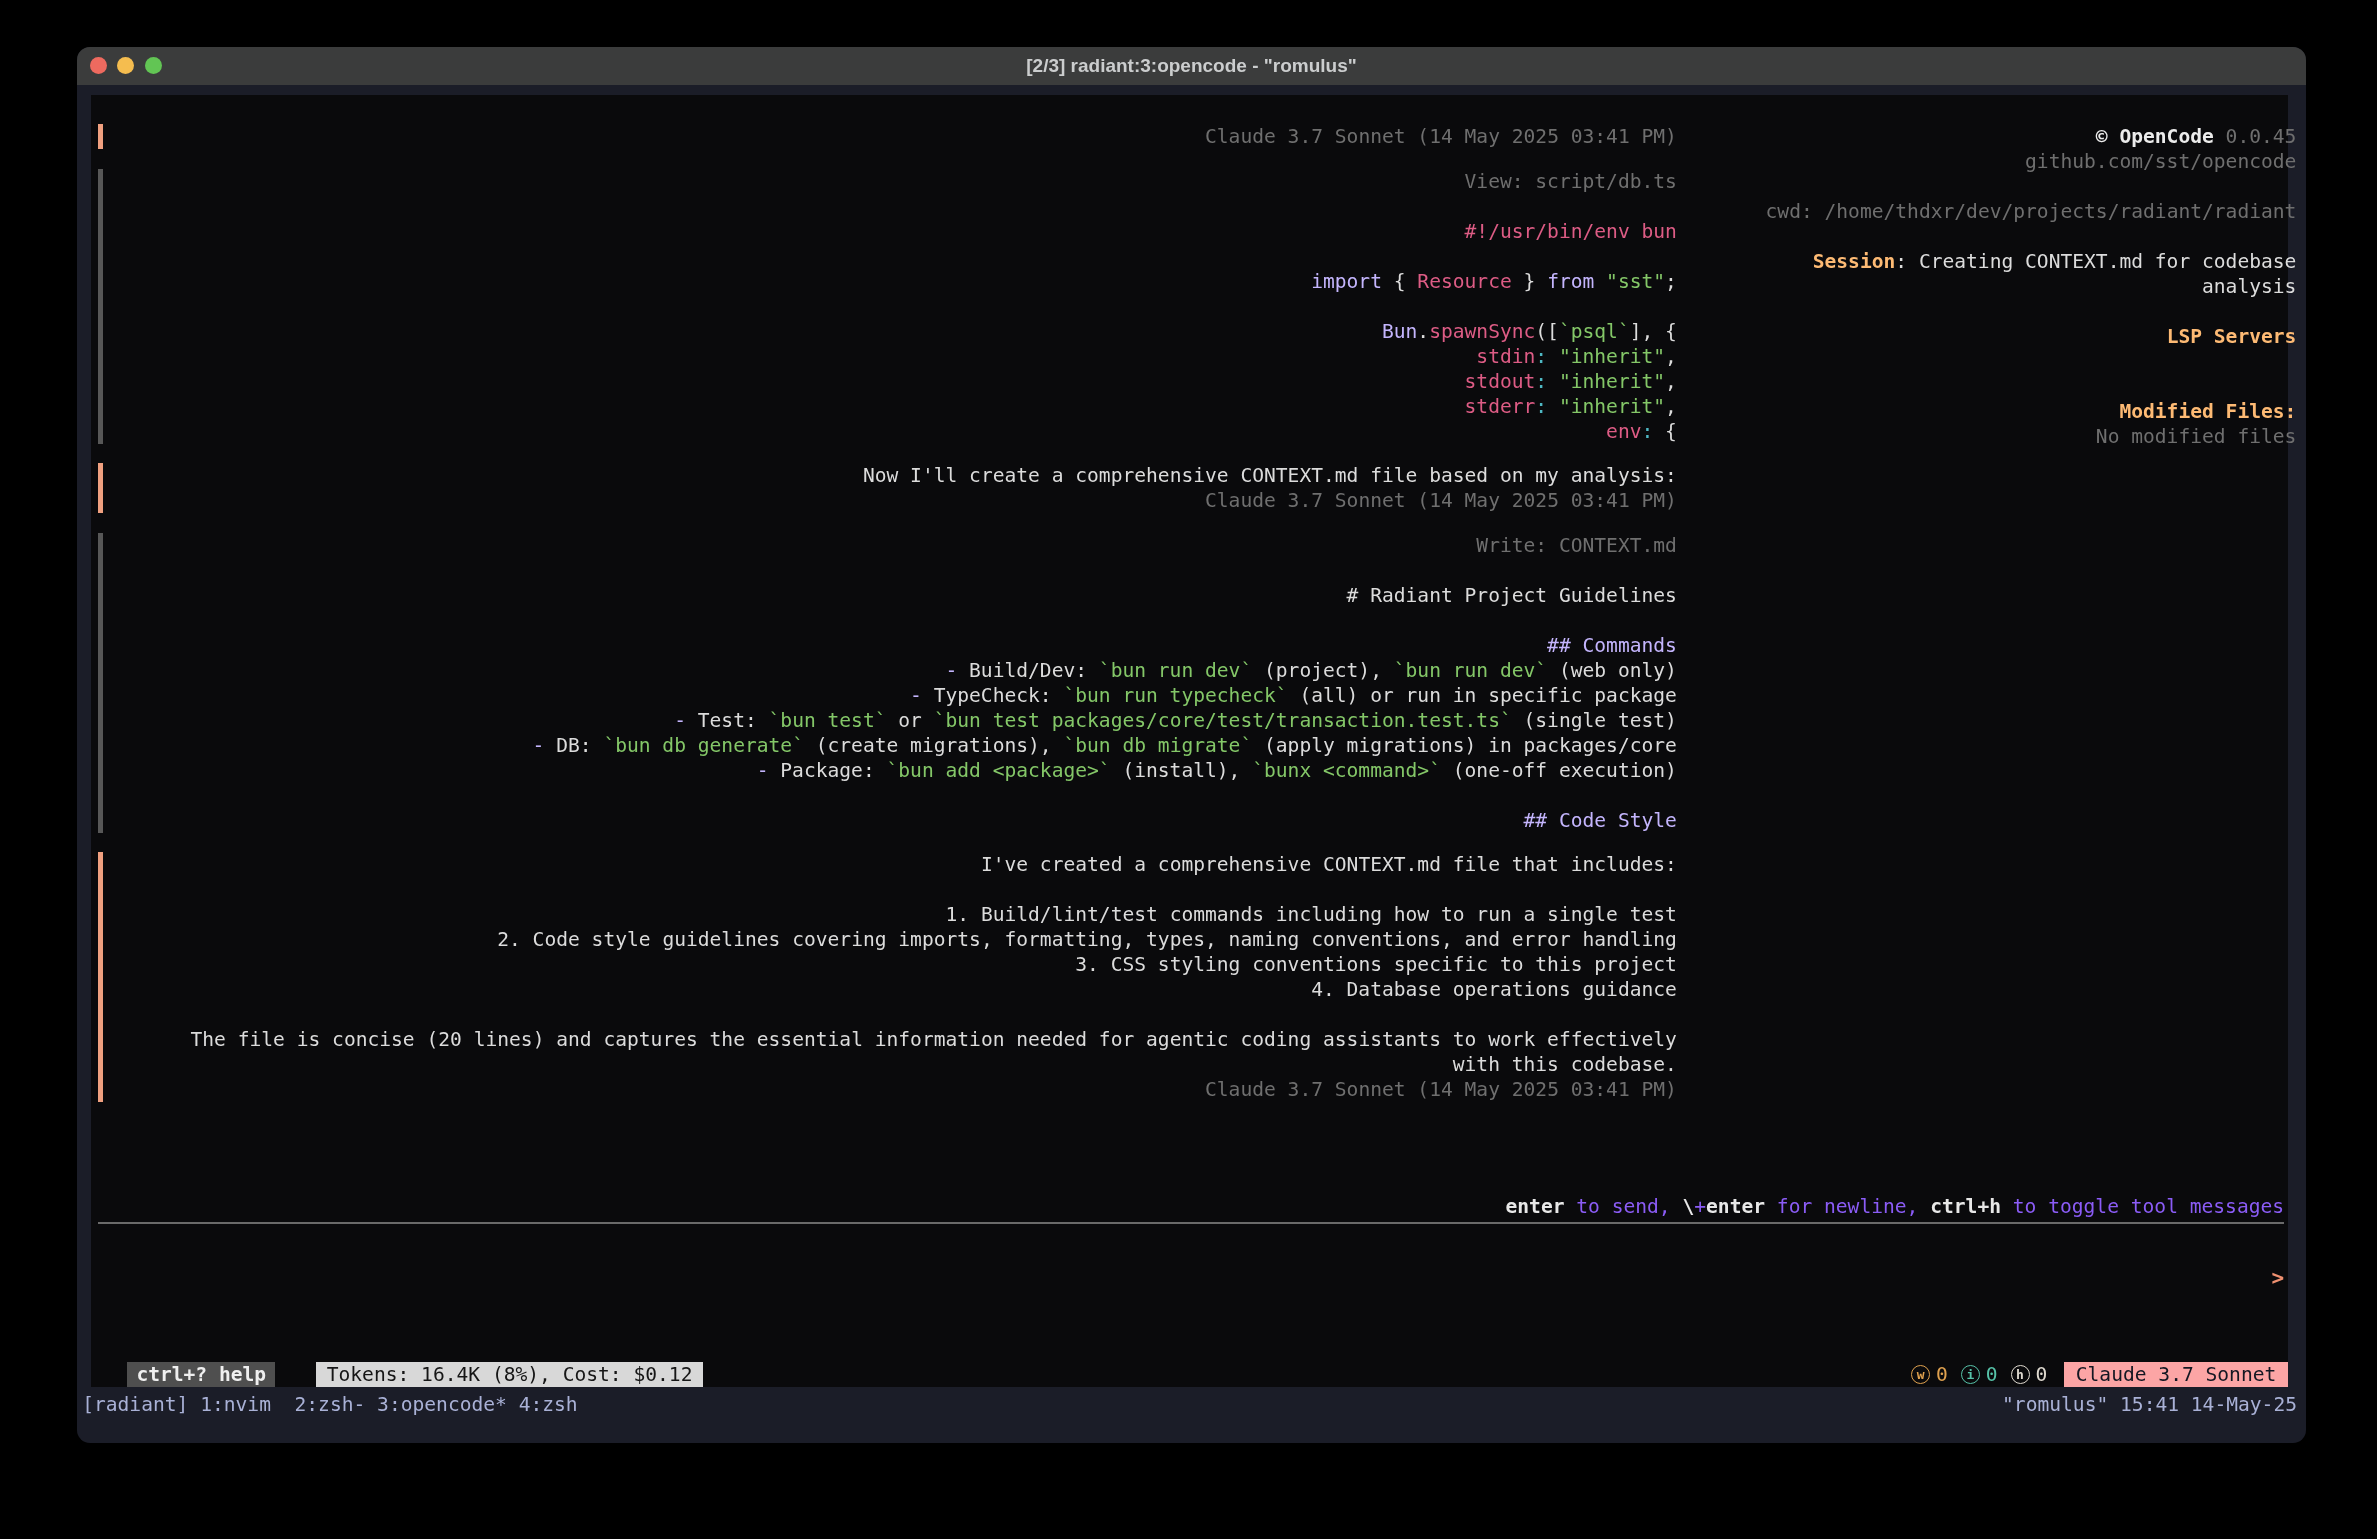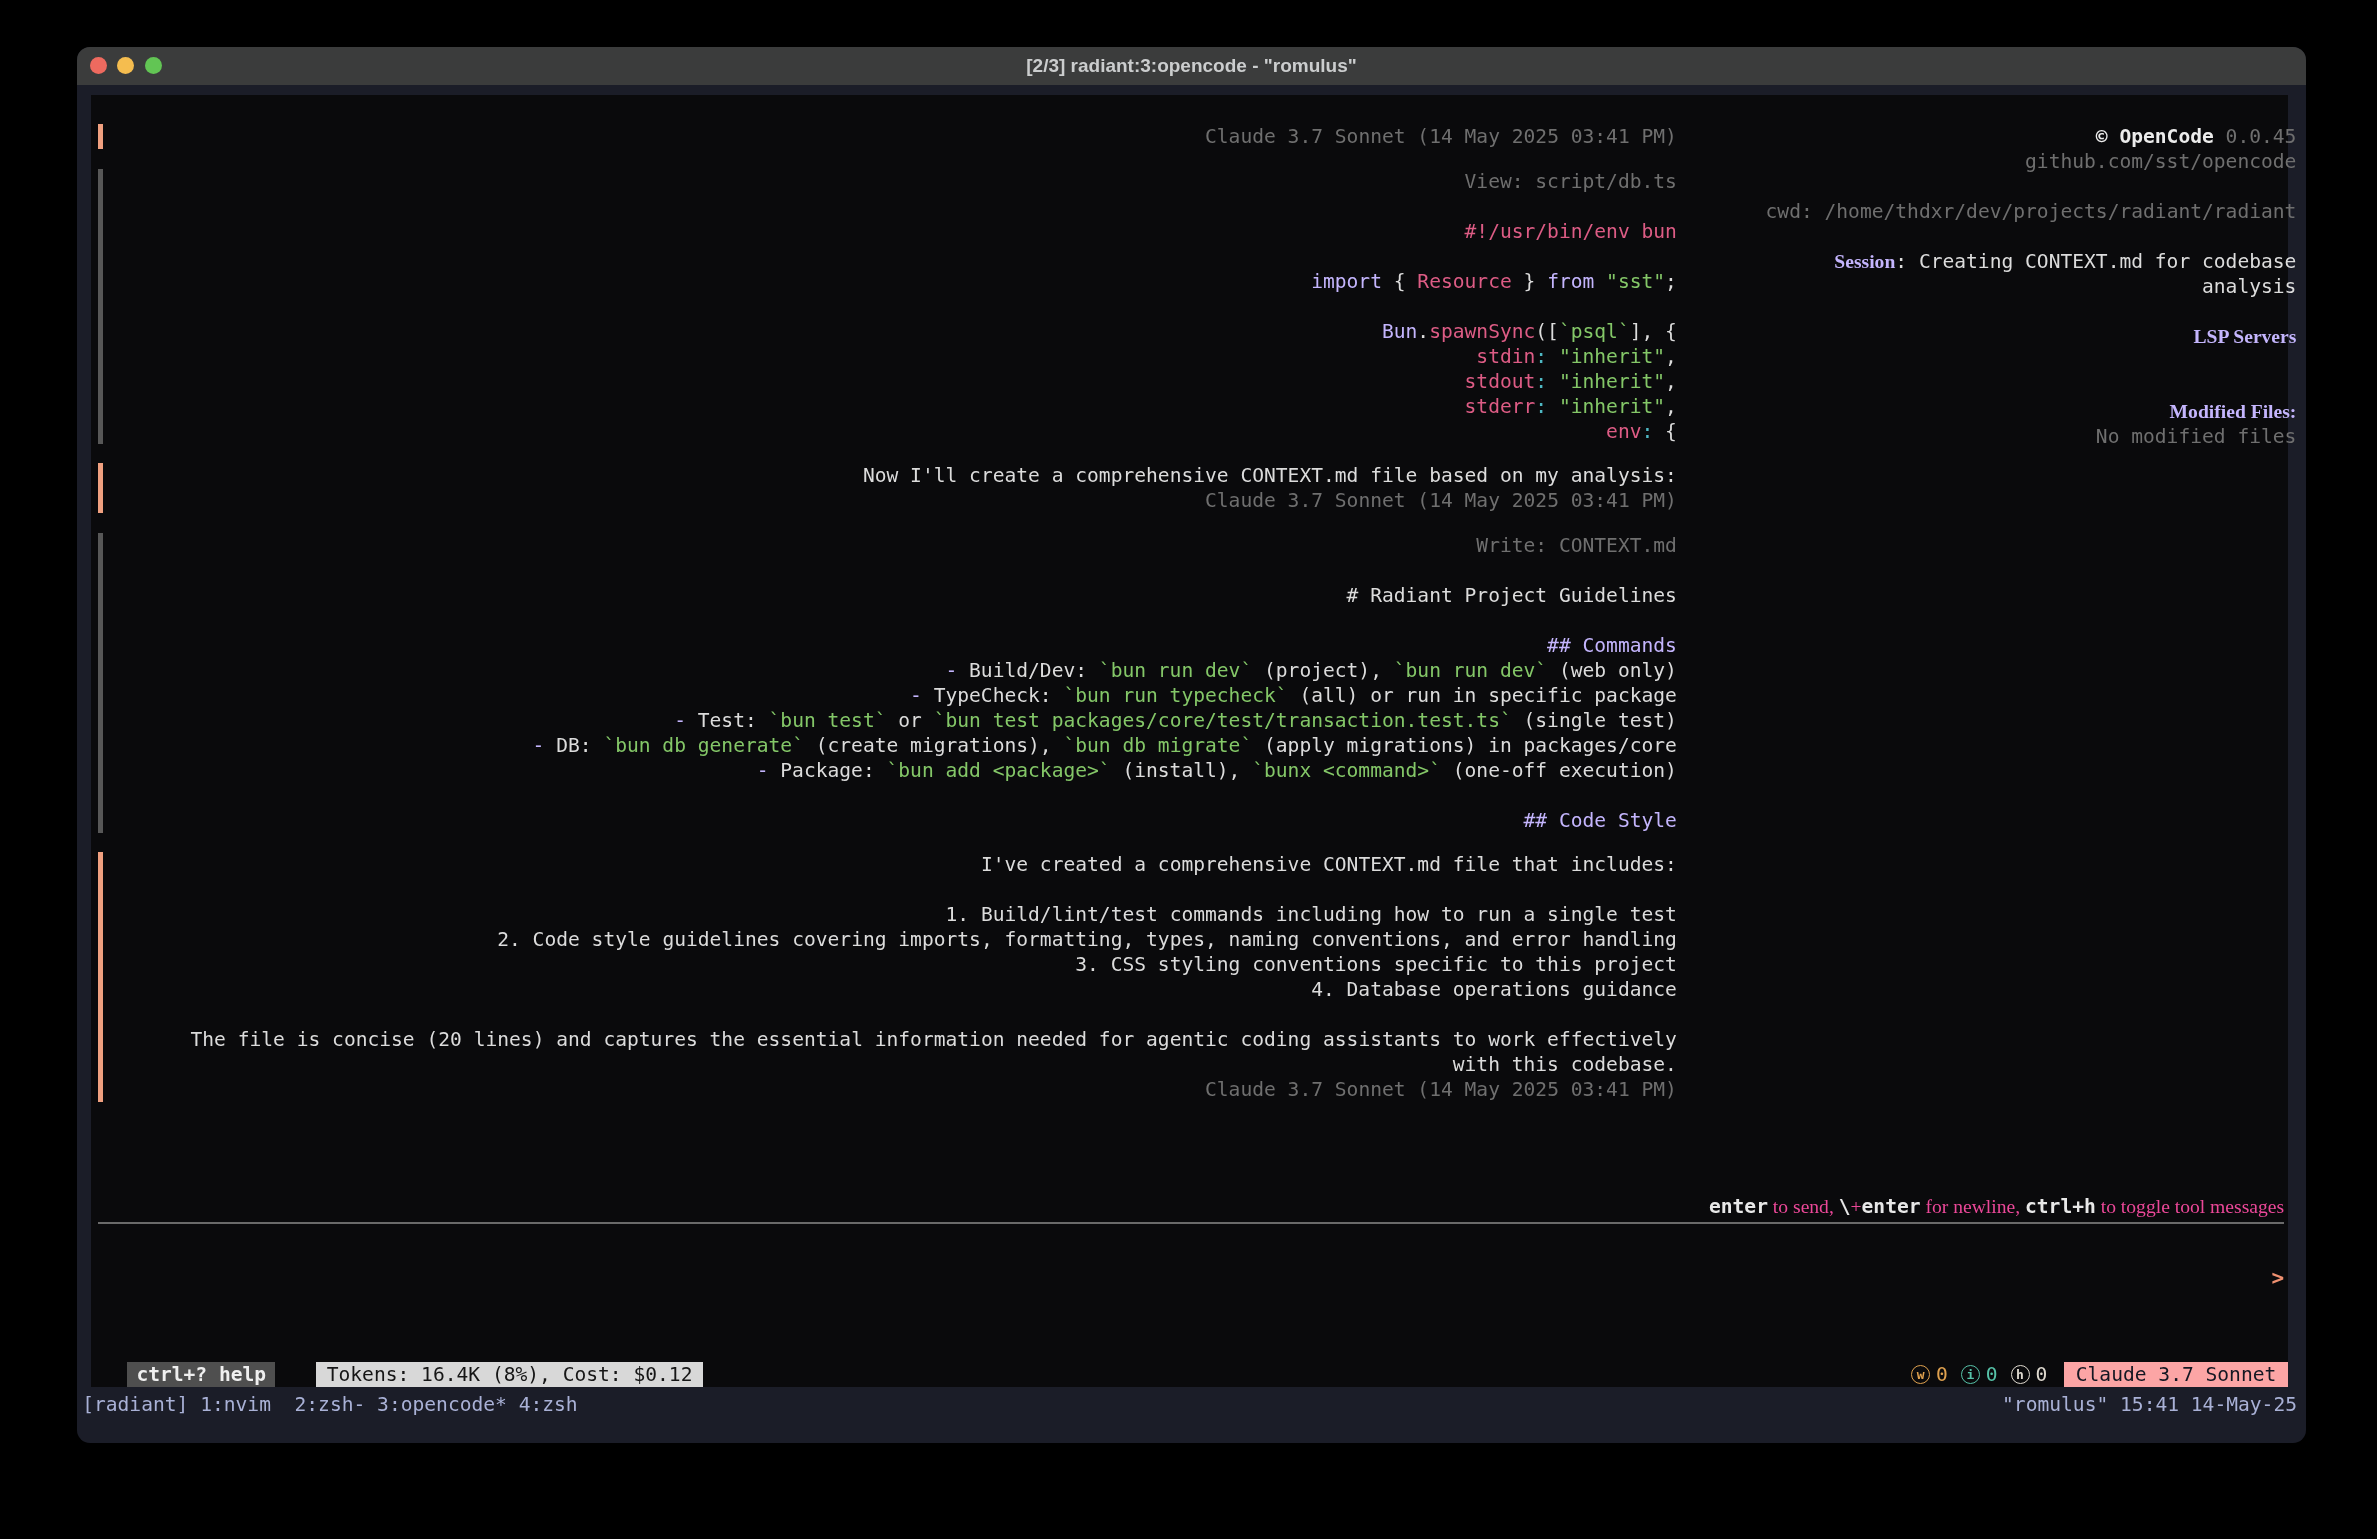--- a/index.html
+++ b/index.html
@@ -22,27 +22,27 @@
 
   
   .term { position:absolute; left:14.4px; right:18px; top:48px; bottom:56px; background:#0a0a0c;text-align:right; }
 
   .line { white-space:pre; height:25px; line-height:25px; font-size:19.6px; }
 
   
   .c-w  { color:#dcdcdc; }
   .c-wb { color:#ececec; font-weight:bold; }
   .c-g  { color:#6f6f6f; }
-  .c-ob { color:#c4b5fd; font-weight:bold;font-family:Liberation Serif, serif; }
+  .c-ob { color:#fdba74; font-weight:bold; }
   .c-pk { color:#dd5c85; }
   .c-bl { color:#c4b5fd; }
   .c-gr { color:#84c768; }
   .c-cy { color:#4fb8c4; }
   .c-hb { color:#e8e8e8; font-weight:bold;margin-top:16px; }
-  .c-hg { color:#ec4899;font-family:Liberation Serif, serif; }
+  .c-hg { color:#8b5cf6; }
 
   .chat { position:absolute; left:6.5px; top:29px; width:1579px; }
   .block { padding-left:11.7px; margin-bottom:19.6px; border-left:5.2px solid transparent; }
   .bar-orange { border-left-color:#f0a080; }
   .bar-gray   { border-left-color:#575757; }
 
   .sidebar { position:absolute; left:1592px; top:29px; width:613px; }
 
   
   .input-area { position:absolute; left:6.5px; right:3.9px; top:1099px; }

